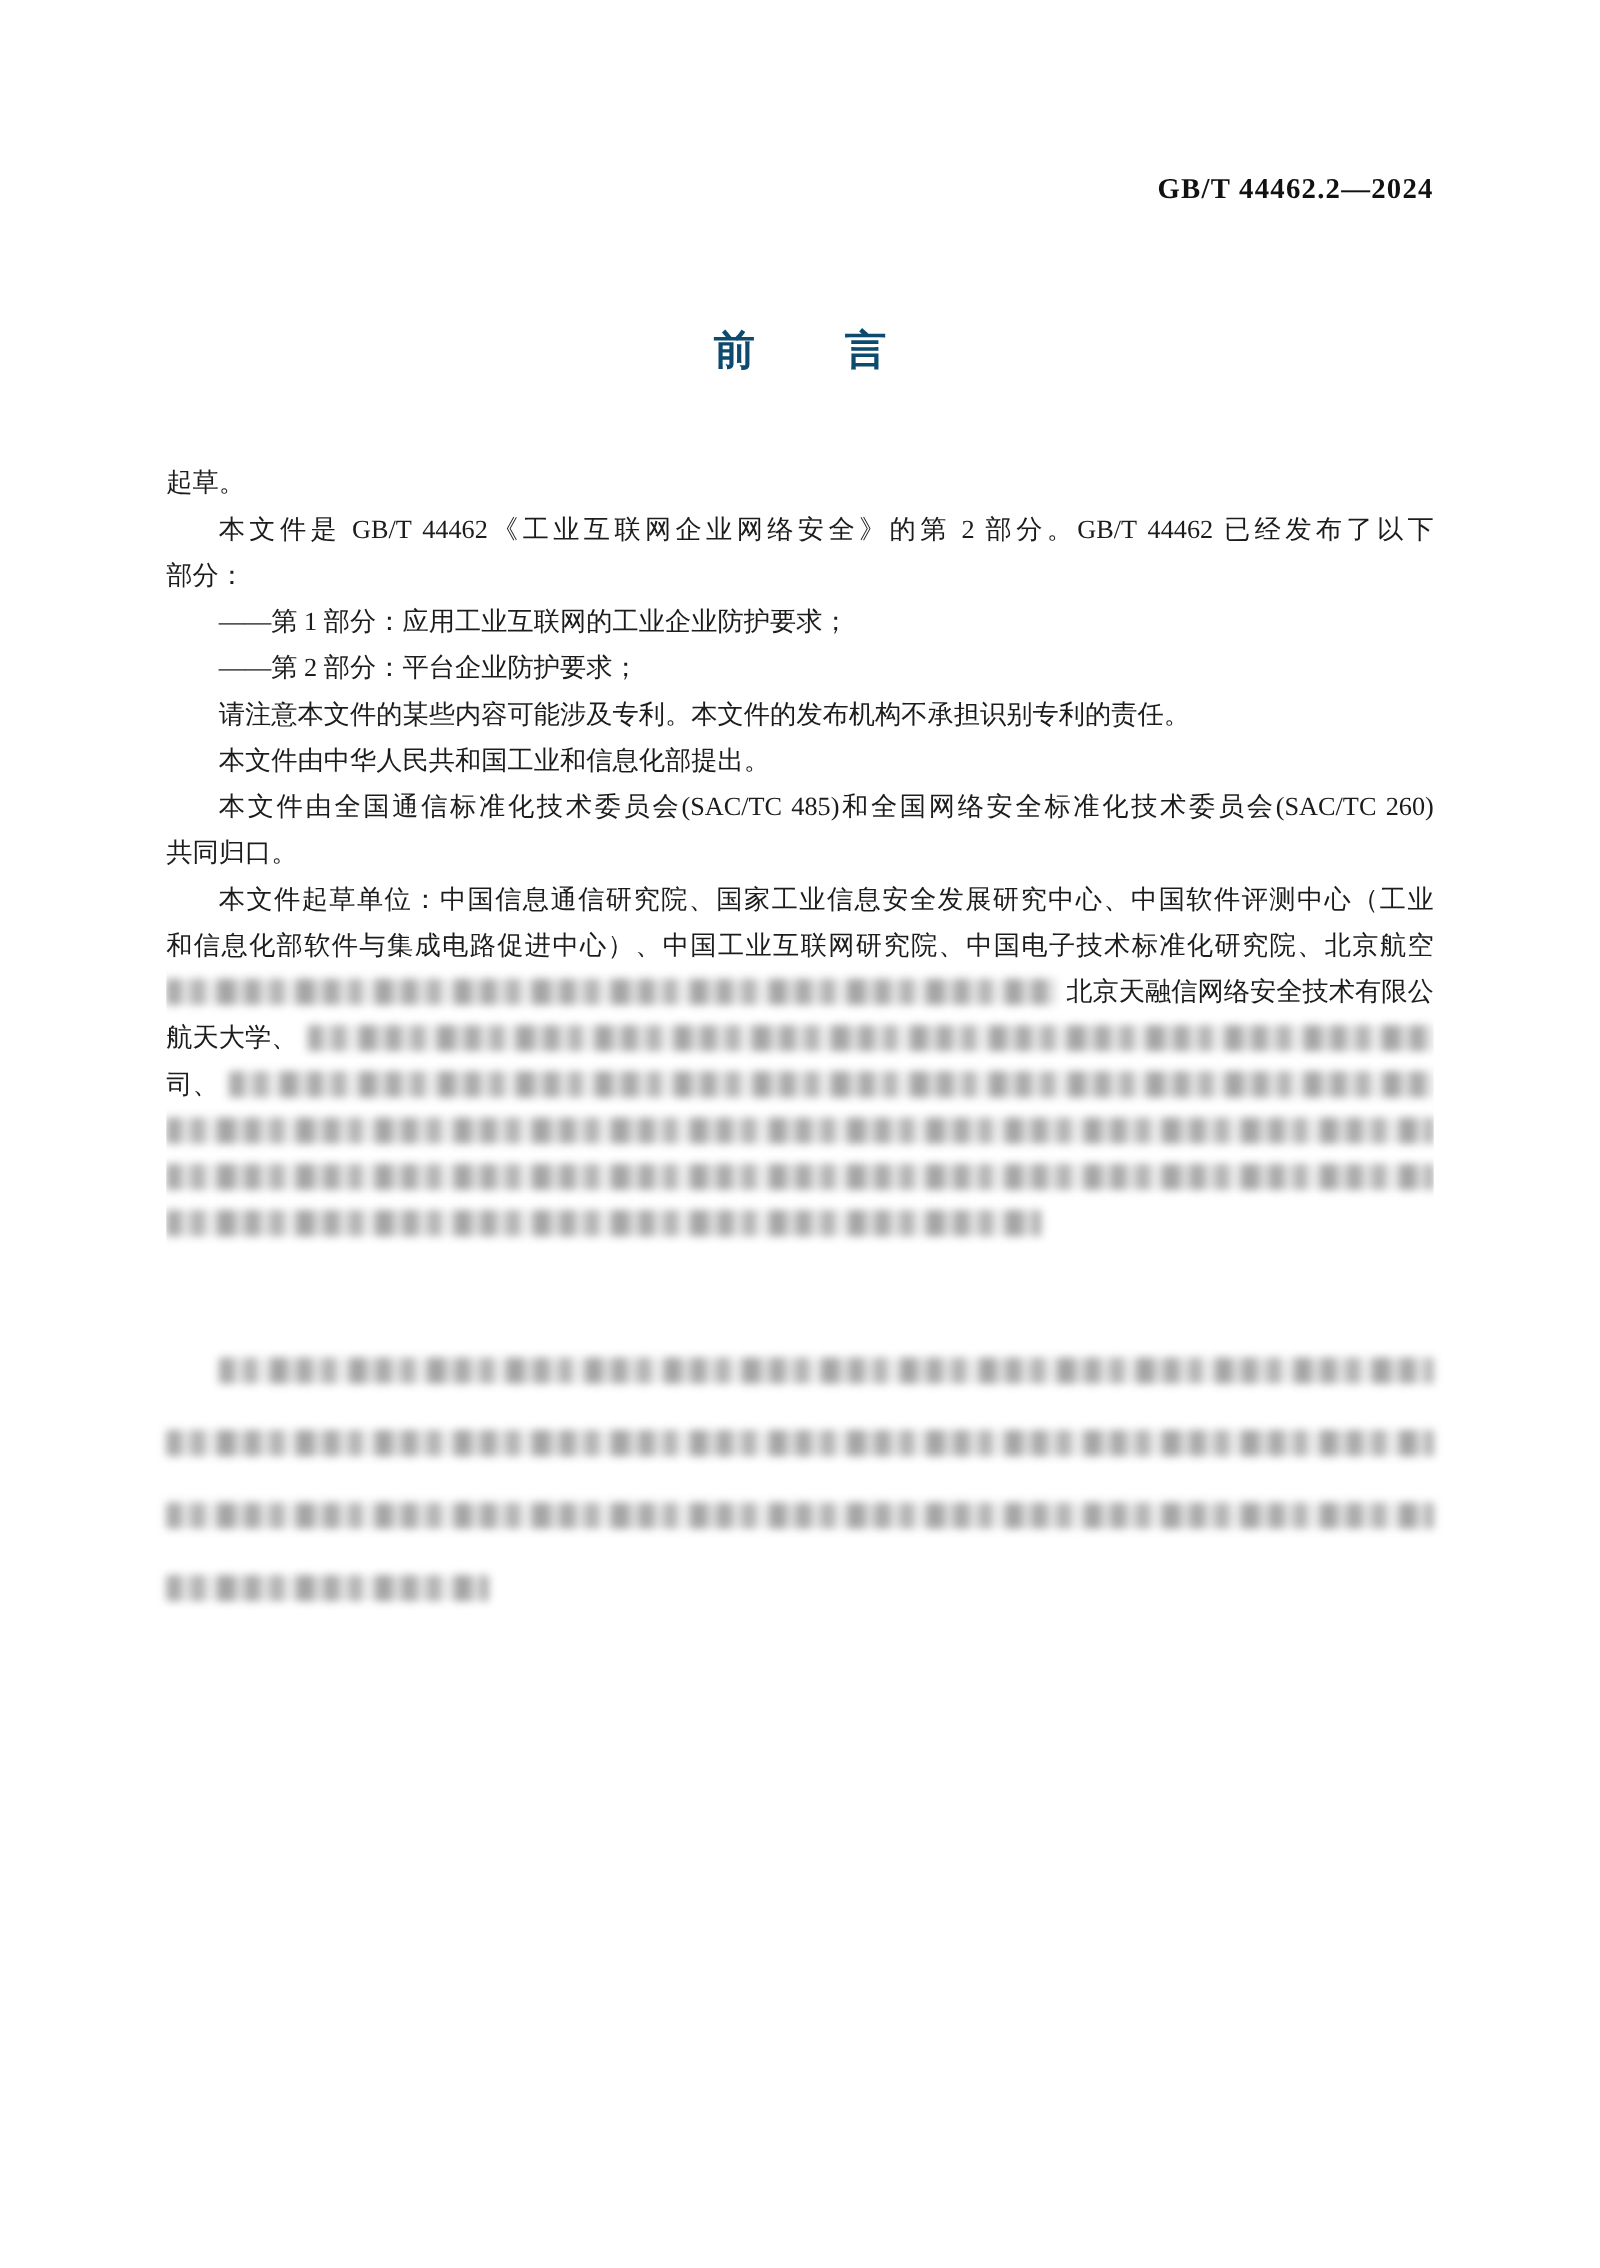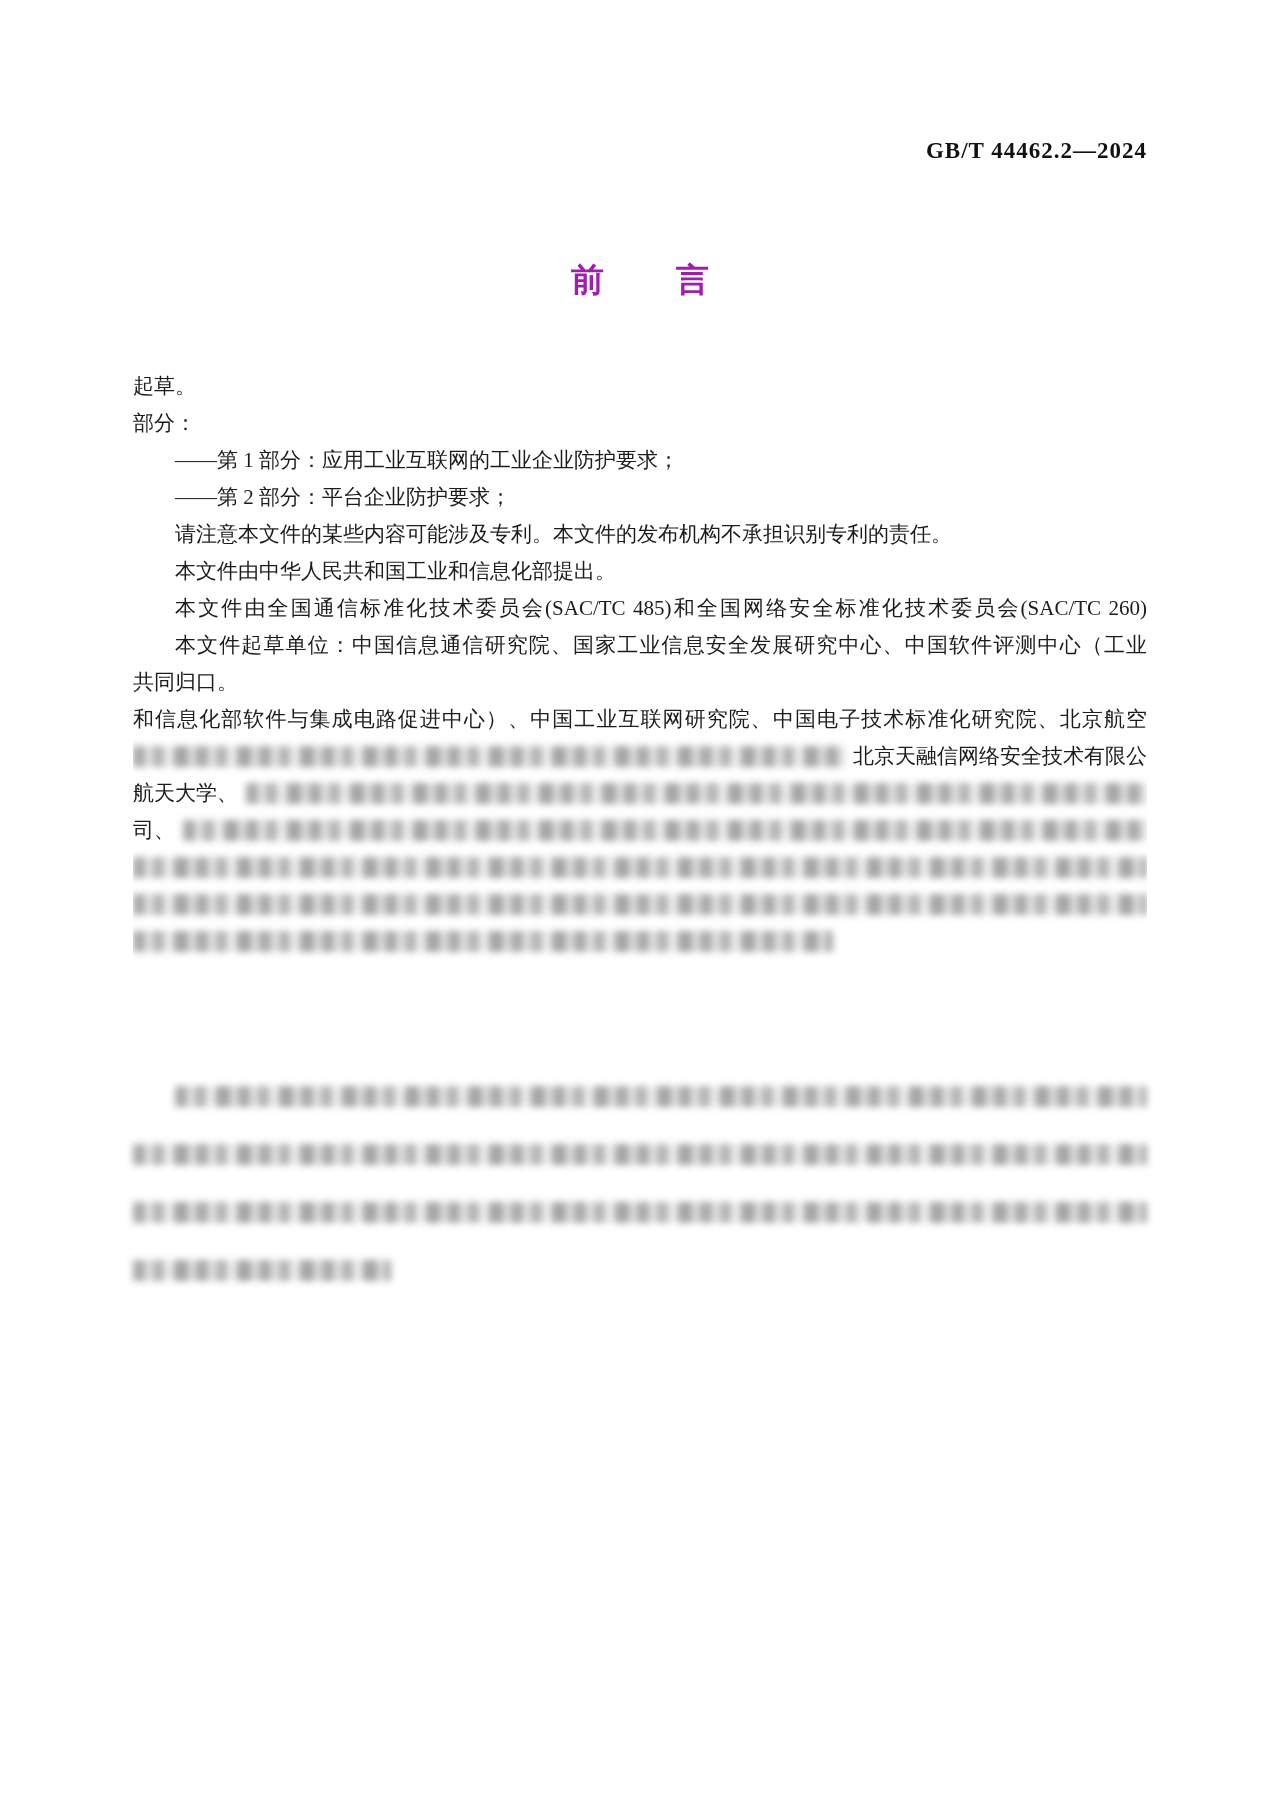--- a/index.html
+++ b/index.html
@@ -14,21 +14,21 @@
   .doc-number{
     position:absolute;top:138px;left:133px;width:1014px;
     text-align:right;
     font-weight:bold;font-size:23px;letter-spacing:1px;
     color:#111;
   }
   .doc-title{
     position:absolute;top:258px;left:133px;width:1014px;
     text-align:center;
     font-family:"DejaVu Sans","Liberation Sans",sans-serif;
-    font-weight:bold;font-size:33px;color:#a21caf;
+    font-weight:bold;font-size:33px;color:#0c4a6e;
   }
   .doc-title .gap{display:inline-block;width:72px;}
   .body-block{
     position:absolute;left:133px;top:368px;width:1014px;
     font-size:21px;
   }
   .line{height:37px;line-height:37px;white-space:nowrap;overflow:hidden;}
   .jl{text-align:justify;text-align-last:justify;}
   .ind{text-indent:42px;}
   .flexline{display:flex;align-items:center;}
@@ -73,28 +73,29 @@
 <div class="page">
 
   <div class="doc-number">GB/T 44462.2—2024</div>
 
   <div class="doc-title">
     <span>前</span><span class="gap"></span><span>言</span>
   </div>
 
   <div class="body-block">
     <div class="line">起草。</div>
+    <div class="line jl ind">本文件是 GB/T 44462《工业互联网企业网络安全》的第 2 部分。GB/T 44462 已经发布了以下</div>
     <div class="line">部分：</div>
     <div class="line ind">——第 1 部分：应用工业互联网的工业企业防护要求；</div>
     <div class="line ind">——第 2 部分：平台企业防护要求；</div>
     <div class="line ind">请注意本文件的某些内容可能涉及专利。本文件的发布机构不承担识别专利的责任。</div>
     <div class="line ind">本文件由中华人民共和国工业和信息化部提出。</div>
     <div class="line jl ind">本文件由全国通信标准化技术委员会(SAC/TC 485)和全国网络安全标准化技术委员会(SAC/TC 260)</div>
+    <div class="line">共同归口。</div>
     <div class="line jl ind">本文件起草单位：中国信息通信研究院、国家工业信息安全发展研究中心、中国软件评测中心（工业</div>
-    <div class="line">共同归口。</div>
     <div class="line jl">和信息化部软件与集成电路促进中心）、中国工业互联网研究院、中国电子技术标准化研究院、北京航空</div>
 
     <div class="line flexline">
       <span class="redact grow mr8"></span>
       <span>北京天融信网络安全技术有限公</span>
     </div>
 
     <div class="line flexline">
       <span>航天大学、</span>
       <span class="redact grow ml8"></span>

